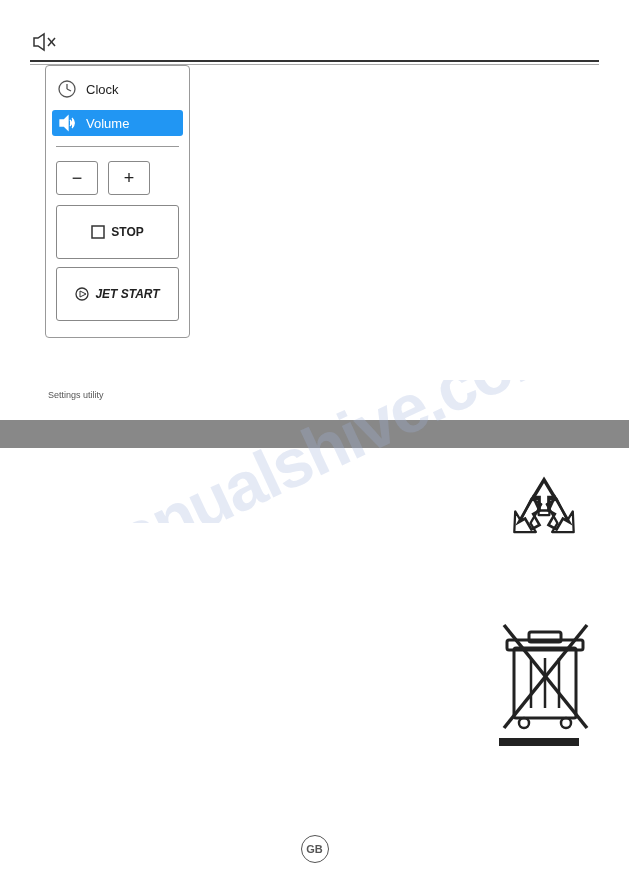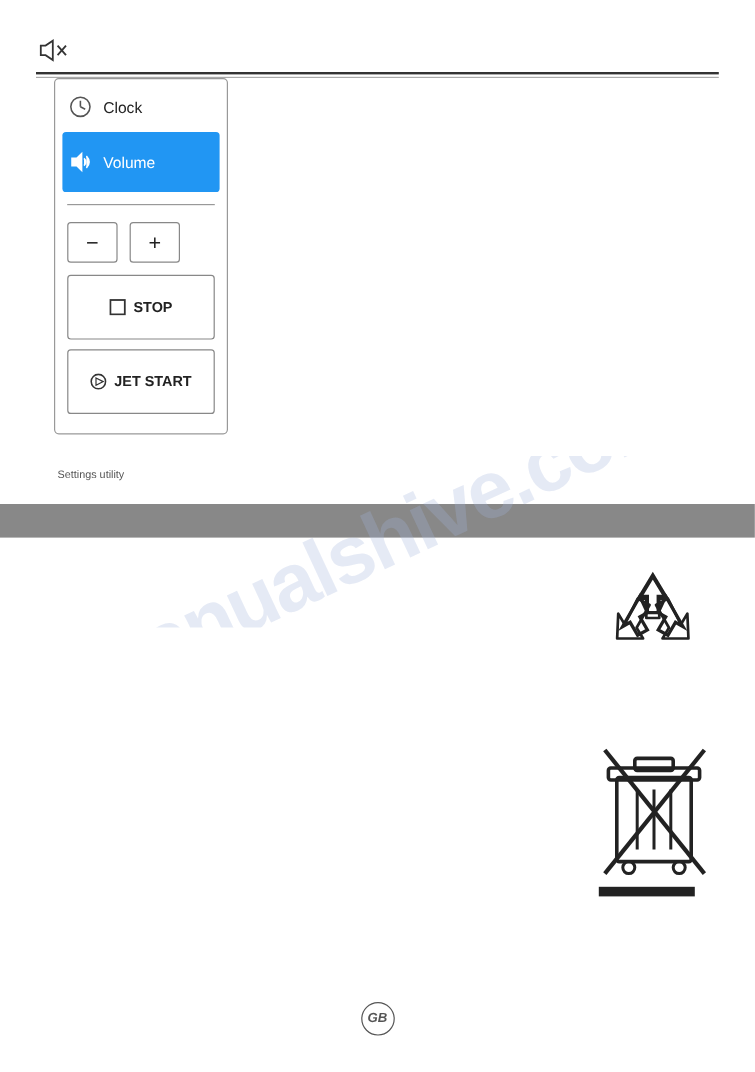--- a/index.html
+++ b/index.html
@@ -71,21 +71,21 @@
       display: flex;
       align-items: center;
       justify-content: center;
       flex-shrink: 0;
     }
 
     .menu-item.active-item {
       background: #2196f3;
       color: #fff;
       border-radius: 3px;
-      padding: 14px 4px;
+      padding: 2px 4px;
       margin-left: -4px;
       margin-right: -4px;
     }
     .menu-item.active-item .menu-item-icon svg path,
     .menu-item.active-item .menu-item-icon svg rect,
     .menu-item.active-item .menu-item-icon svg circle,
     .menu-item.active-item .menu-item-icon svg polygon {
       stroke: #fff;
       fill: #fff;
     }
@@ -130,20 +130,21 @@
       justify-content: center;
       gap: 6px;
       padding: 19px 0;
       cursor: pointer;
       color: #222;
       margin-bottom: 8px;
     }
 
     .action-btn:last-child {
       margin-bottom: 0;
+      font-style: italic;
     }
 
     
     .watermark {
       position: absolute;
       top: 380px;
       left: 0;
       right: 0;
       bottom: 370px;
       display: flex;
@@ -196,21 +197,20 @@
       width: 28px;
       height: 28px;
       border-radius: 50%;
       border: 1.5px solid #555;
       display: flex;
       align-items: center;
       justify-content: center;
       font-size: 11px;
       font-weight: bold;
       color: #555;
-      font-style: italic;
     }
 
     
     .panel-subtext {
       position: absolute;
       top: 390px;
       left: 48px;
       font-size: 9px;
       color: #555;
     }

